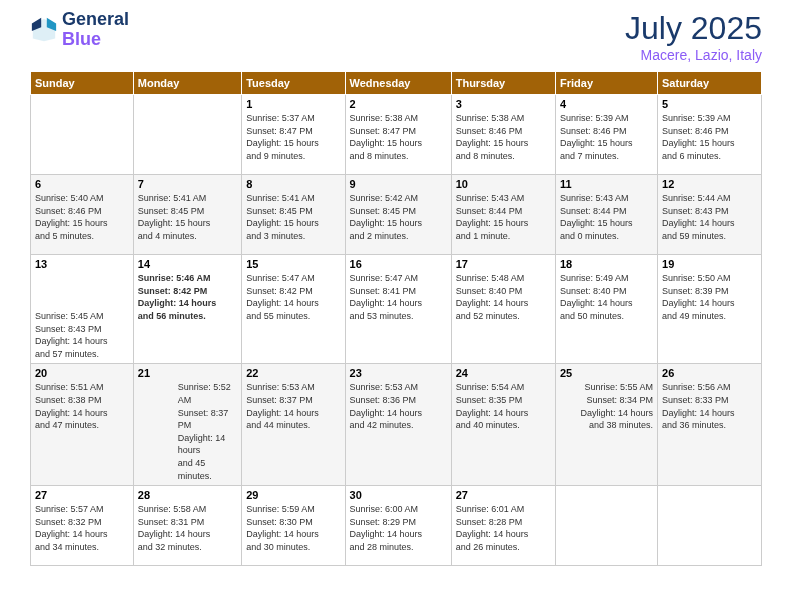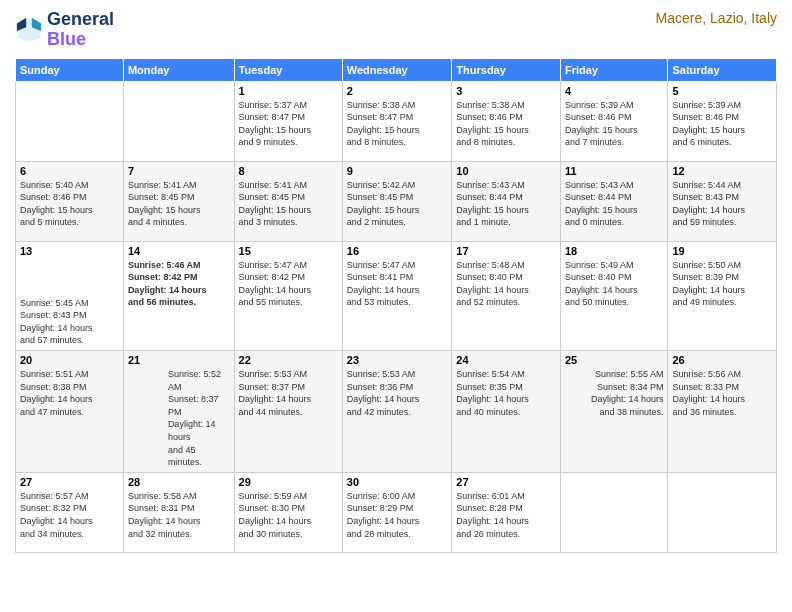--- a/index.html
+++ b/index.html
@@ -7,21 +7,21 @@
       font-family: Arial, sans-serif;
       background: #fff;
       width: 792px;
       height: 612px;
       overflow: hidden;
     }
     .page {
       width: 792px;
       height: 612px;
       background: #fff;
-      padding: 10px 15px;
+      padding: 10px 30px;
     }
     .header {
       display: flex;
       justify-content: space-between;
       align-items: flex-start;
       margin-bottom: 8px;
     }
     .logo {
       display: flex;
       align-items: center;
@@ -43,29 +43,29 @@
     .title-block {
       text-align: right;
     }
     .month-title {
       font-size: 32px;
       color: #1a3a6b;
       font-weight: normal;
     }
     .location-title {
       font-size: 14px;
-      color: #a16207;
+      color: #8b5cf6;
     }
     .calendar {
       width: 100%;
       border-collapse: collapse;
       font-size: 10px;
     }
     .calendar th {
-      background: #3b82f6;
+      background: #a16207;
       color: #fff;
       padding: 5px 4px;
       text-align: left;
       font-size: 11px;
       font-weight: bold;
       border: 1px solid #fff;
     }
     .calendar td {
       border: 1px solid #ccc;
       vertical-align: top;
@@ -102,20 +102,21 @@
         <polygon points="15,3 27,10 27,24 15,27 3,24 3,10" fill="#2196c4" opacity="0.15"></polygon>
         <polygon points="18,2 28,8 28,16 18,12" fill="#2196c4"></polygon>
         <polygon points="12,2 2,8 2,16 12,12" fill="#1a3a6b"></polygon>
       </svg>
       <div class="logo-text">
         <div>General</div>
         <div><span>Blue</span></div>
       </div>
     </div>
     <div class="title-block">
+      <div class="month-title">July 2025</div>
       <div class="location-title">Macere, Lazio, Italy</div>
     </div>
   </div>
 
   <table class="calendar">
     <thead>
       <tr>
         <th>Sunday</th>
         <th>Monday</th>
         <th>Tuesday</th>

